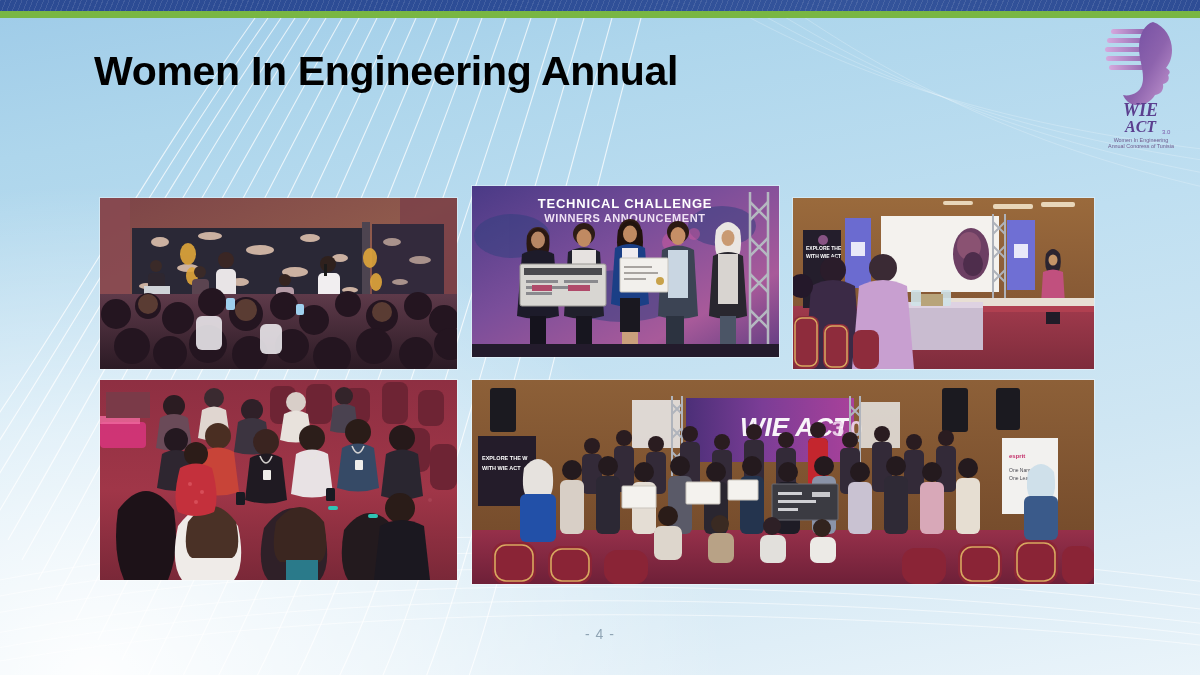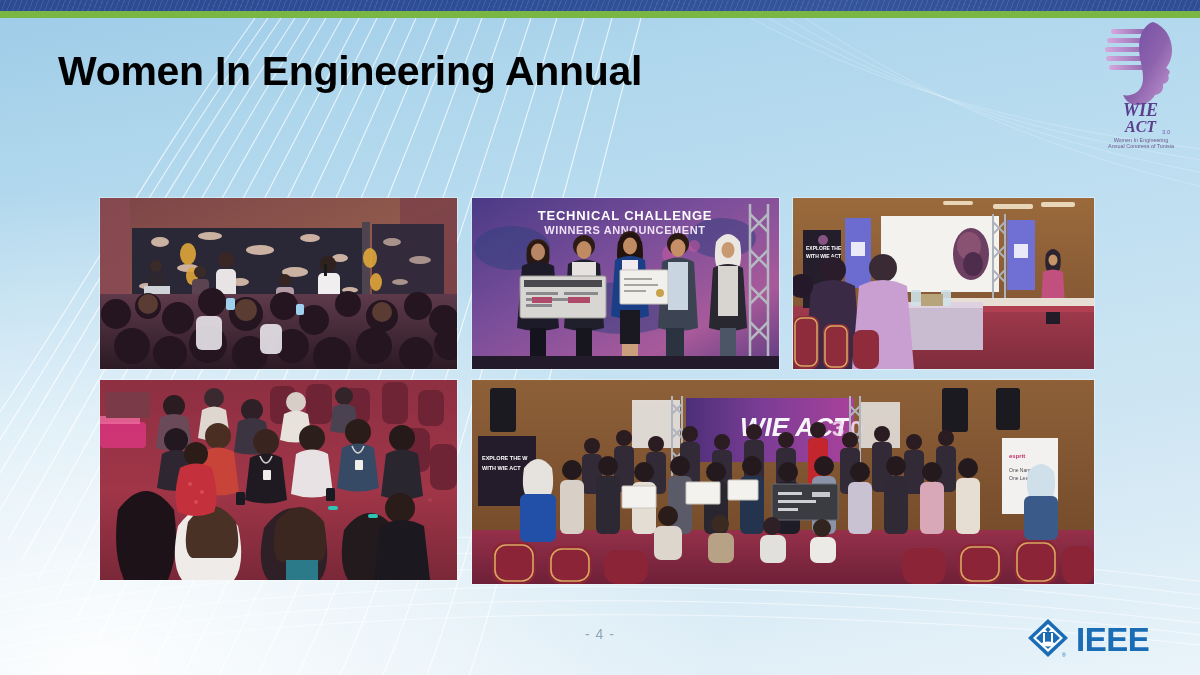--- a/index.html
+++ b/index.html
@@ -61,21 +61,21 @@
     position: absolute;
     left: 58px;
     top: 44px;
     width: 880px;
     font-size: 41px;
     font-weight: bold;
     line-height: 1.33;
     color: #000000;
     letter-spacing: -0.3px;
   }
-  .title .line { display: block; white-space: nowrap; }
+  .title .line { display: block; white-space: nowrap; margin-left: 36px; }
 
   
   .wie-logo {
     position: absolute;
     left: 1093px;
     top: 10px;
     width: 96px;
     height: 138px;
   }
   .wie-logo svg { display: block; }
@@ -83,21 +83,21 @@
   
   .photo {
     position: absolute;
     overflow: hidden;
     background: #5b3a44;
     box-shadow: 0 0 0 1px rgba(255,255,255,0.35);
   }
   .photo svg { display: block; width: 100%; height: 100%; }
 
   #photo-stage     { left: 100px; top: 198px; width: 357px; height: 171px; }
-  #photo-winners   { left: 472px; top: 198px; width: 307px; height: 171px; }
+  #photo-winners   { left: 472px; top: 186px; width: 307px; height: 171px; }
   #photo-hall      { left: 793px; top: 198px; width: 301px; height: 171px; }
   #photo-workshop  { left: 100px; top: 380px; width: 357px; height: 200px; }
   #photo-group     { left: 472px; top: 380px; width: 622px; height: 204px; }
 
   
   .mtts-logo {
     position: absolute;
     left: 45px;
     top: 614px;
     width: 205px;
@@ -760,34 +760,16 @@
       <g fill="none" stroke="#d8a860" stroke-width="1.6">
         <rect x="23" y="165" width="38" height="36" rx="11"></rect>
           <rect x="79" y="169" width="38" height="32" rx="11"></rect>
         <rect x="489" y="167" width="38" height="34" rx="11"></rect>
           <rect x="545" y="163" width="38" height="38" rx="11"></rect>
       </g>
     </svg>
   </div>
 
 
-  <div class="ieee-logo">
-    <svg viewBox="0 0 140 42" width="140" height="42">
-      <g>
-        <path d="M22 2 L42 21 L22 40 L2 21 Z" fill="#1a6cb5"></path>
-        <path d="M22 7 L37 21 L22 35 L7 21 Z" fill="#ffffff"></path>
-        <path d="M22 10 L34 21 L22 32 L10 21 Z" fill="#1a6cb5"></path>
-        <g fill="#ffffff">
-          <path d="M17 16 L19 16 L19 26 L17 26 Z"></path>
-          <path d="M25 16 L27 16 L27 26 L25 26 Z"></path>
-          <path d="M14.5 15 L21.5 15 L18 11 Z"></path>
-          <path d="M22.5 15 L29.5 15 L26 11 Z"></path>
-          <ellipse cx="22" cy="27" rx="7" ry="2.4"></ellipse>
-        </g>
-        <text x="36" y="40" font-family="'Liberation Sans', sans-serif" font-size="5" fill="#1a6cb5">®</text>
-      </g>
-      <text x="50" y="34" font-family="'Liberation Sans', sans-serif" font-size="33" font-weight="bold" fill="#1a6cb5" letter-spacing="-0.5">IEEE</text>
-    </svg>
-  </div>
 
   <div class="page-number">- 4 -</div>
 
 </div>
 
 </body></html>

